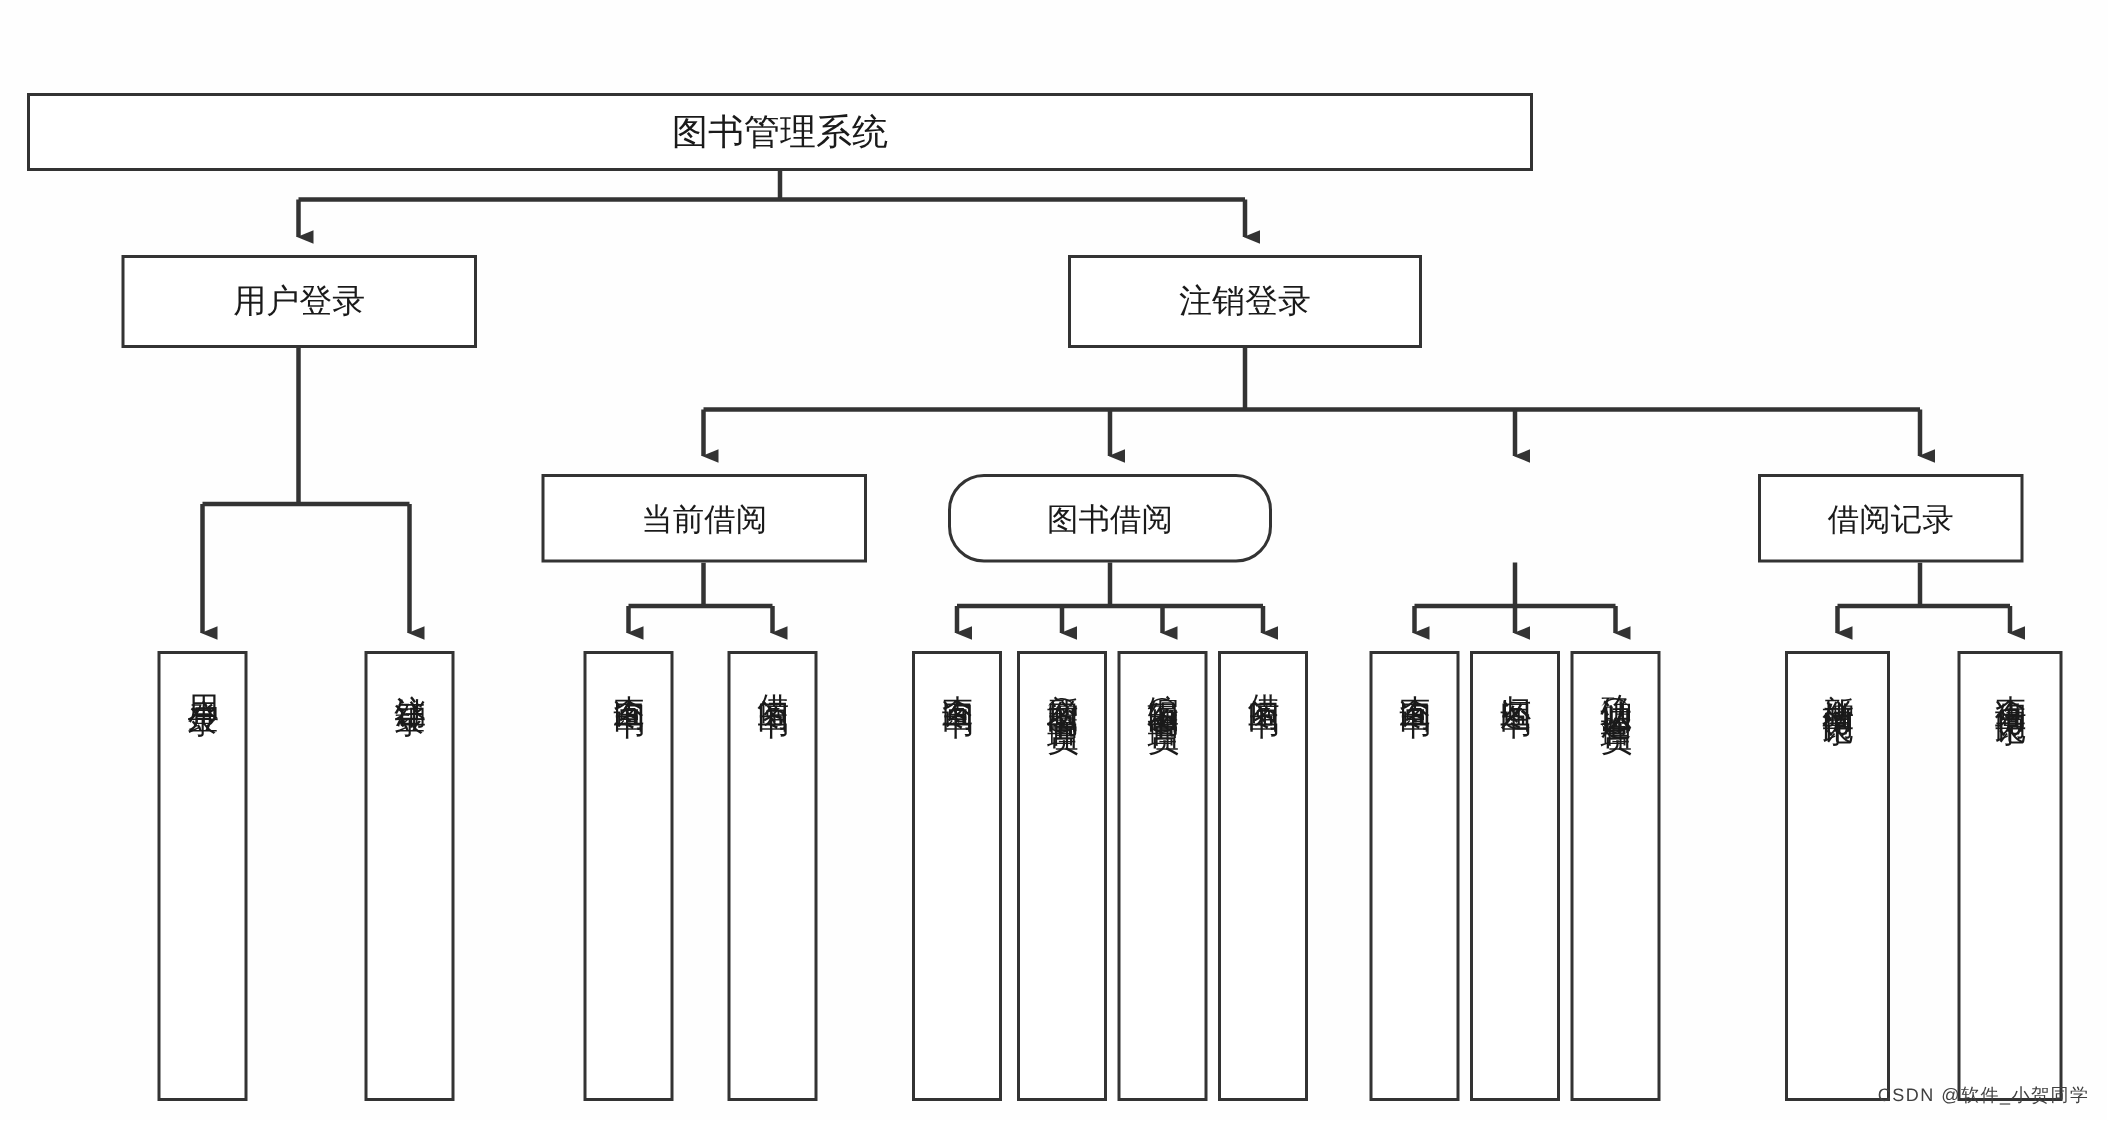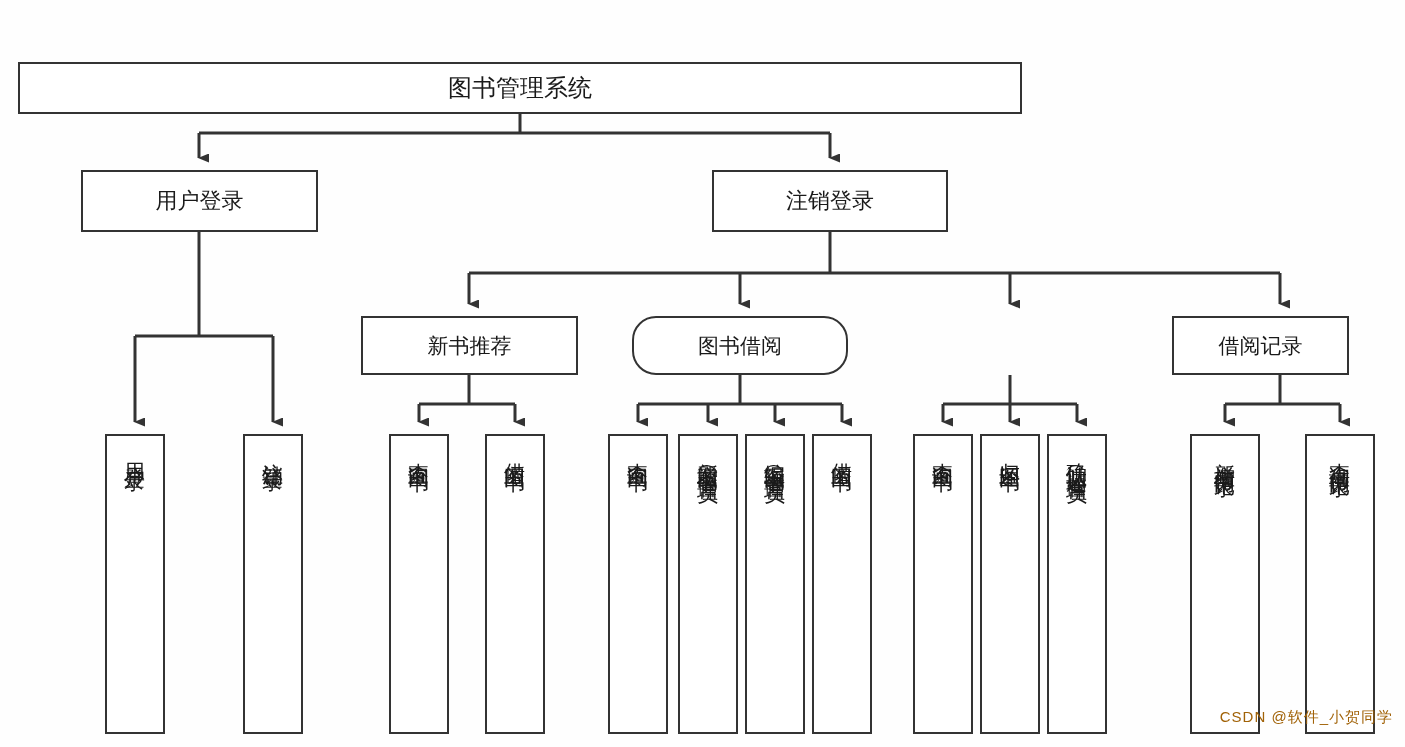--- a/index.html
+++ b/index.html
@@ -55,23 +55,23 @@
     writing-mode: vertical-rl;
     text-orientation: upright;
     letter-spacing: 3px;
     line-height: 1;
     white-space: nowrap;
     color: #1a1a1a;
   }
   .watermark {
     position: absolute;
     right: 12px;
-    bottom: 20px;
-    font-size: 15px;
-    color: #a16207;
+    bottom: 8px;
+    font-size: 12px;
+    color: #404040;
     letter-spacing: 1px;
     white-space: nowrap;
     pointer-events: none;
   }
 </style>
 </head>
 <body>
 
 <div id="diagram-root">
 
@@ -123,21 +123,21 @@
       <line x1="1225" y1="404" x2="1225" y2="422" marker-end="url(#arrowhead)"></line>
       <line x1="1340" y1="404" x2="1340" y2="422" marker-end="url(#arrowhead)"></line>
     </g>
   </svg>
 
   <div class="node-box node-root" style="left: 18px; top: 14px; width: 1004px; height: 52px;">图书管理系统</div>
 
   <div class="node-box node-l2" style="left: 81px; top: 170px; width: 237px; height: 62px;">用户登录</div>
   <div class="node-box node-l2" style="left: 712px; top: 170px; width: 236px; height: 62px;">注销登录</div>
 
-  <div class="node-box node-l3" style="left: 361px; top: 316px; width: 217px; height: 59px;">新书推荐</div>
+  <div class="node-box node-l3" style="left: 361px; top: 316px; width: 217px; height: 59px;">当前借阅</div>
   <div class="node-box node-l3" style="left: 632px; top: 316px; width: 216px; height: 59px; border-radius: 24px;">图书借阅</div>
   <div class="node-box node-l3" style="left: 1172px; top: 316px; width: 177px; height: 59px;">借阅记录</div>
 
   <div class="node-box node-leaf" style="left: 105px; top: 434px; width: 60px; height: 300px;">
     <span class="vlabel">用户登录</span>
   </div>
   <div class="node-box node-leaf" style="left: 243px; top: 434px; width: 60px; height: 300px;">
     <span class="vlabel">注销登录</span>
   </div>
   <div class="node-box node-leaf" style="left: 389px; top: 434px; width: 60px; height: 300px;">

